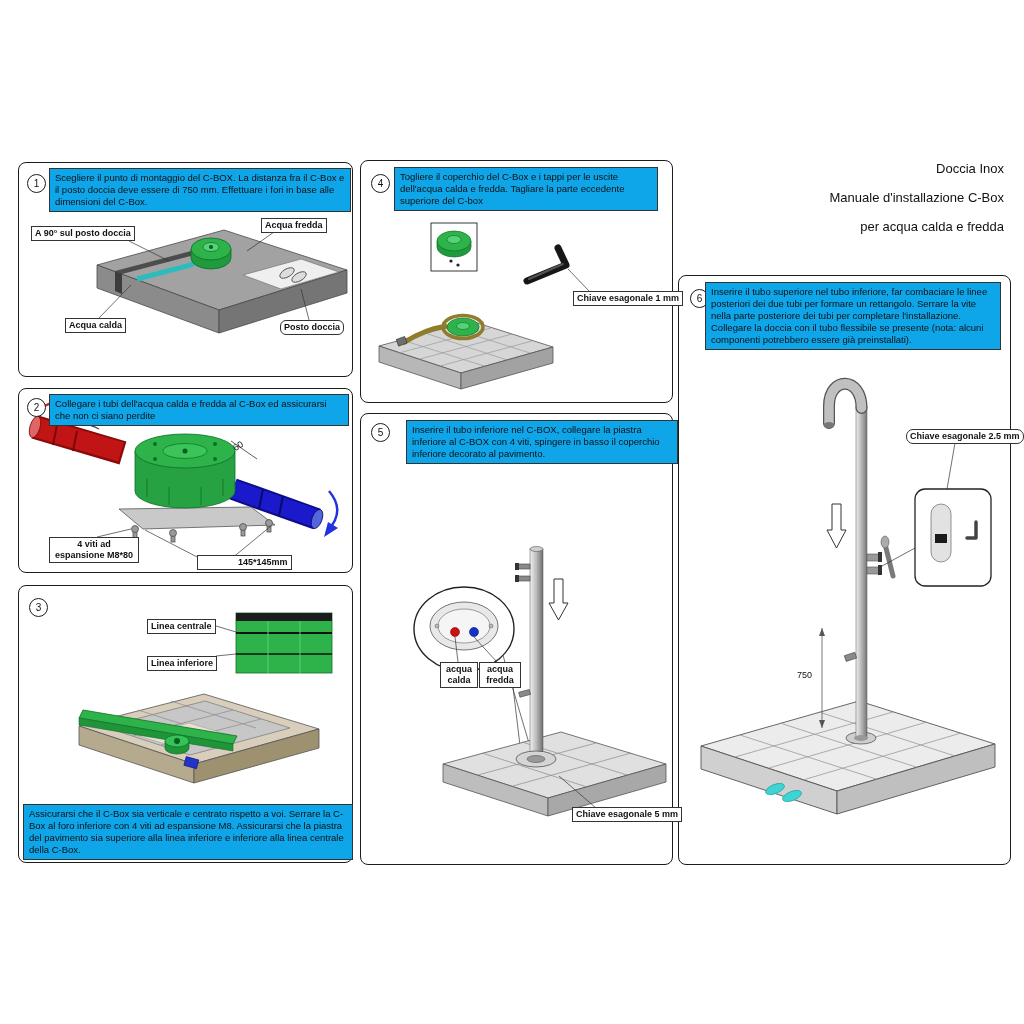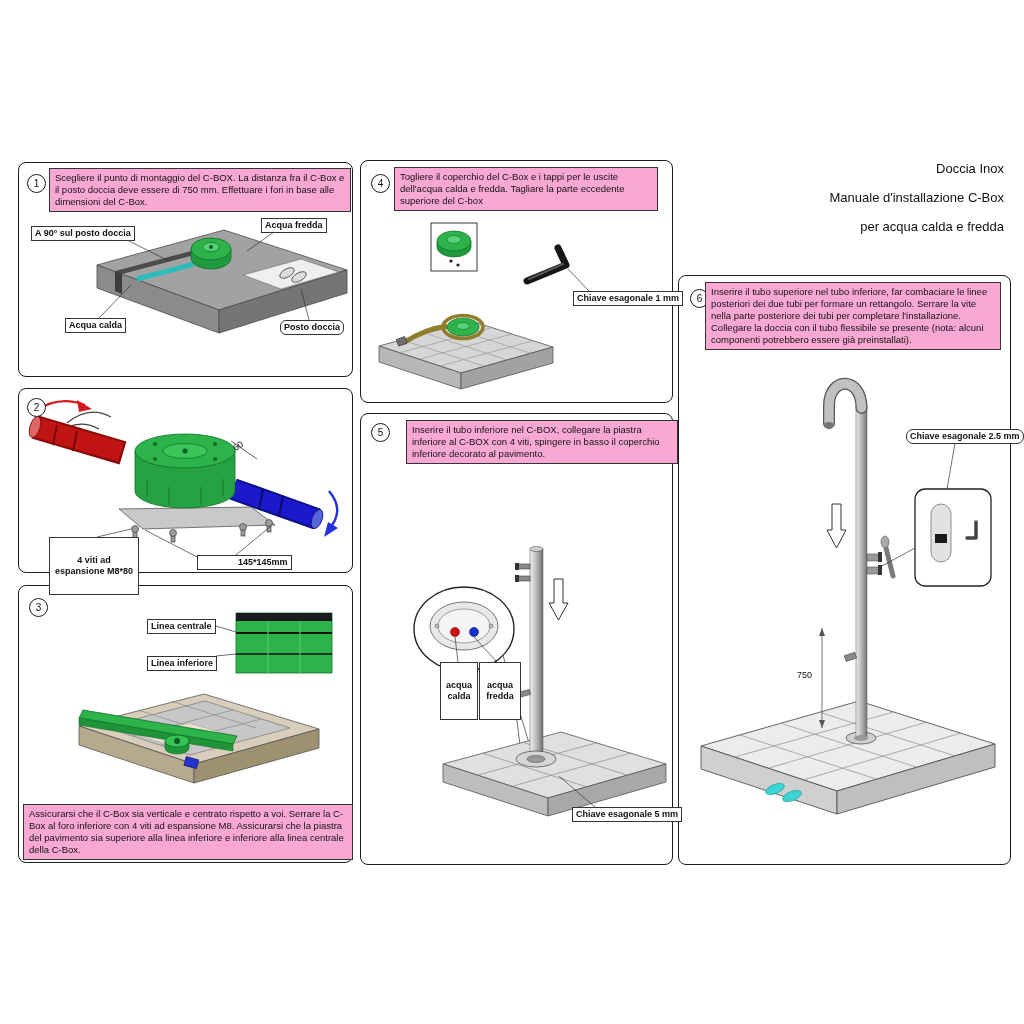--- a/index.html
+++ b/index.html
@@ -2,24 +2,24 @@
 <html><head>
 <meta charset="utf-8">
 <style>
   html,body{margin:0;padding:0;background:#fff;}
   .page{position:relative;width:1024px;height:1024px;background:#ffffff;overflow:hidden;
         font-family:"Liberation Sans",sans-serif;color:#111;}
   .panel{position:absolute;border:1.5px solid #1c1c1c;border-radius:8px;background:#fff;}
   .num{position:absolute;width:17px;height:17px;border:1.3px solid #1c1c1c;border-radius:50%;
        font-size:10px;display:flex;align-items:center;justify-content:center;background:#fff;z-index:3;}
   .instr{position:absolute;border:1px solid #333;padding:3px 5px;font-size:9.5px;line-height:1.27;
-         background:#f9a8d4;z-index:3;}
+         background:#0ea5e9;z-index:3;}
   .lbl{position:absolute;border:1px solid #333;padding:0 3px;font-size:9px;line-height:13px;
        background:#fff;white-space:nowrap;z-index:3;font-weight:bold;}
-  .lbl.wrap{white-space:normal;text-align:center;line-height:11px;padding:17px 2px;}
+  .lbl.wrap{white-space:normal;text-align:center;line-height:11px;padding:1px 2px;}
   .dim{position:absolute;font-size:9px;z-index:3;background:transparent;}
   .illus{position:absolute;left:0;top:0;width:100%;height:100%;z-index:1;}
   .title{position:absolute;left:688px;top:154px;width:316px;text-align:right;font-size:13px;
          line-height:29px;z-index:2;}
 </style>
 </head>
 <body>
 
 <div class="page">
 
@@ -98,20 +98,21 @@
       <circle cx="136" cy="55" r="2" fill="#0d6e26"></circle>
         <circle cx="196" cy="55" r="2" fill="#0d6e26"></circle>
       <circle cx="136" cy="70" r="2" fill="#0d6e26"></circle>
         <circle cx="196" cy="70" r="2" fill="#0d6e26"></circle>
       <line x1="212" y1="52" x2="238" y2="70" stroke="#333" stroke-width="0.8"></line>
       <line x1="126" y1="141" x2="182" y2="170" stroke="#333" stroke-width="0.7"></line>
       <line x1="252" y1="137" x2="212" y2="170" stroke="#333" stroke-width="0.7"></line>
       <line x1="78" y1="148" x2="112" y2="140" stroke="#333" stroke-width="0.7"></line>
     </svg>
     <div class="num" style="left:8px;top:9px;">2</div>
+    <div class="instr" style="left:30px;top:5px;width:288px;">Collegare i tubi dell'acqua calda e fredda al C-Box ed assicurarsi che non ci siano perdite</div>
     <div class="lbl wrap" style="left:30px;top:148px;width:84px;">4 viti ad espansione M8*80</div>
     <div class="lbl" style="left:178px;top:166px;padding-left:40px;">145*145mm</div>
     <div class="dim" style="left:214px;top:52px;transform:rotate(-33deg);">60</div>
   </div>
 
   <div class="panel" style="left:18px;top:585px;width:333px;height:276px;">
     <svg class="illus" viewBox="0 0 333 276">
       <rect x="217" y="27" width="96" height="60" fill="#2db34a" stroke="#0d6e26" stroke-width="0.8"></rect>
       <rect x="217" y="27" width="96" height="8" fill="#1c1c1c"></rect>
       <line x1="217" y1="47" x2="313" y2="47" stroke="#111" stroke-width="2"></line>

